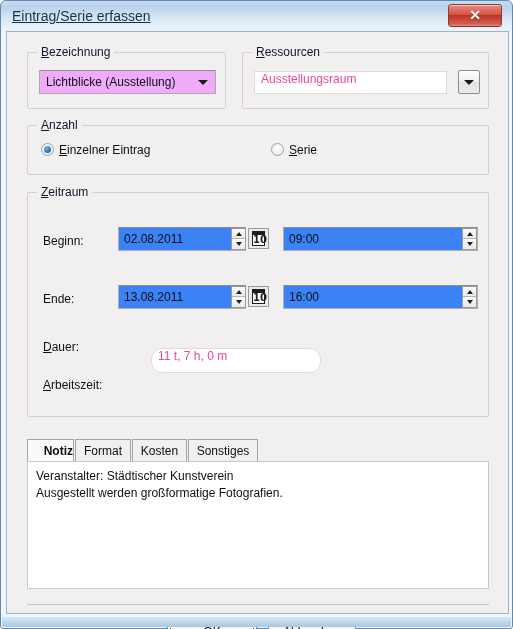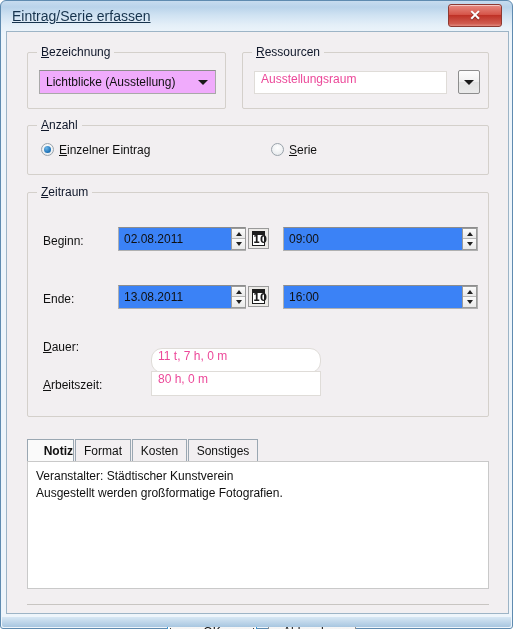--- a/index.html
+++ b/index.html
@@ -454,23 +454,20 @@
             <span class="tri"></span>
           </div>
       </div>
 
       <div class="lbl" style="left:15px; top:147px;"><span class="acc">D</span><span>auer:</span></div>
       <div class="flatbox" style="left:123px; top:155px; width:170px; height:25px;border-radius:11px;">
         <span>11 t, 7 h, 0 m</span>
       </div>
 
       <div class="lbl" style="left:15px; top:185px;"><span class="acc">A</span><span>rbeitszeit:</span></div>
-      <div class="flatbox" style="left:123px; top:178px; width:170px; height:25px;">
-        <span>80 h, 0 m</span>
-      </div>
     </div>
 
     <div id="tabstrip">
       <div class="tab active" style="left:0px; width:47px;justify-content:flex-end;">
         <span>Notiz</span>
       </div>
       <div class="tab" style="left:48px; width:56px;">
         <span>Format</span>
       </div>
       <div class="tab" style="left:105px; width:55px;">

